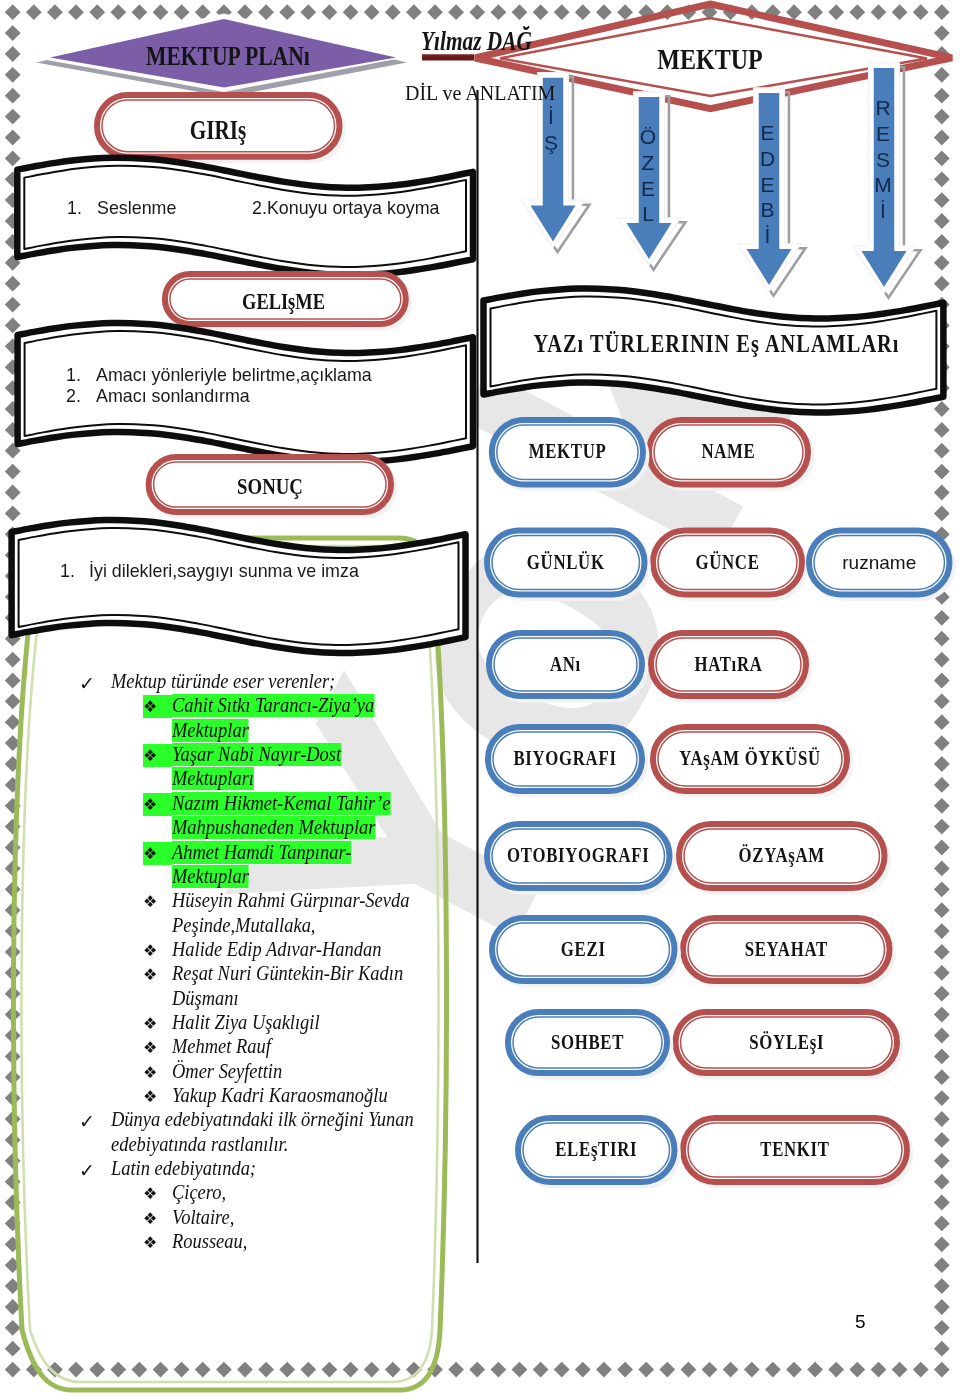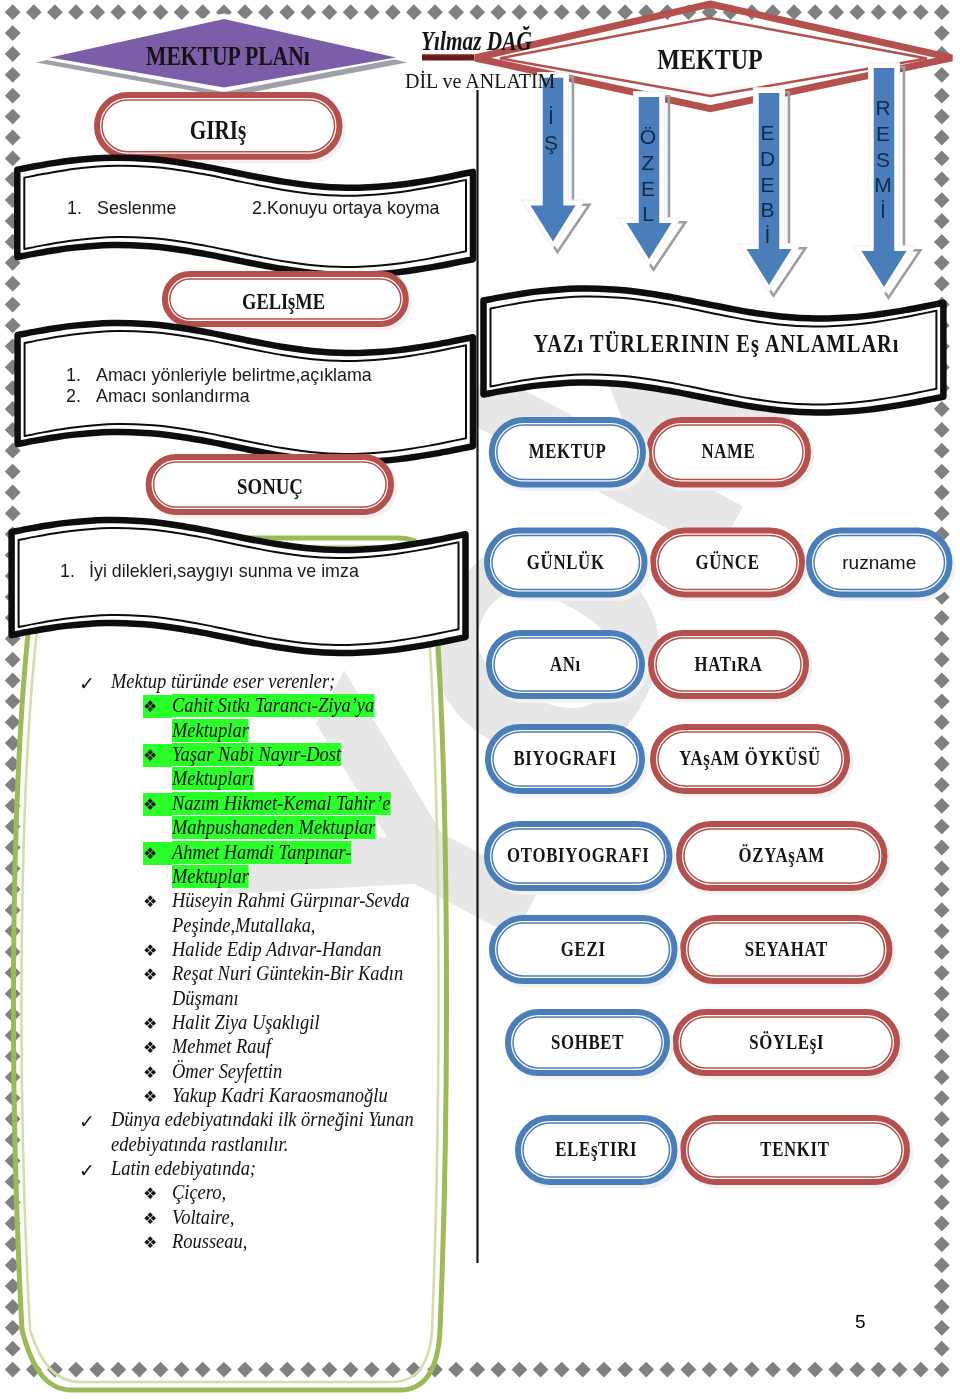--- a/index.html
+++ b/index.html
@@ -11,21 +11,21 @@
   .serif{font-family:"Liberation Serif",serif;font-weight:bold;letter-spacing:0;transform:scaleX(.80);transform-origin:center;}
   .body{font-family:"Liberation Sans",sans-serif;font-size:18.6px;color:#1a1a1a;transform:scaleX(.96);transform-origin:left center;}
   .note{font-family:"Liberation Serif",serif;font-style:italic;font-size:20.5px;color:#111;transform:scaleX(.90);transform-origin:left center;line-height:23px;height:23px;}
   .hl{background:#2aff2a;}
   .chk{font-family:"DejaVu Sans",sans-serif;font-size:19px;line-height:23px;height:23px;}
   .bul{font-family:"DejaVu Sans",sans-serif;font-size:16px;line-height:23px;height:23px;width:29px;}
   .pill{font-family:"Liberation Serif",serif;font-weight:bold;font-size:21.5px;text-align:center;letter-spacing:.9px;transform:scaleX(.78);transform-origin:center;}
   .pillsans{font-family:"Liberation Sans",sans-serif;font-size:19px;text-align:center;}
   .arrlbl{font-family:"Liberation Sans",sans-serif;font-size:21px;color:#102a4c;text-align:center;line-height:25.8px;}
   .scr{font-family:"Liberation Serif",serif;font-style:italic;font-weight:bold;transform:scaleX(.79);transform-origin:left center;}
-  .sans2{font-family:"Liberation Serif",serif;}
+  .sans2{font-family:"Liberation Serif",serif;margin-top:12px;}
   .pagenum{font-family:"Liberation Sans",sans-serif;color:#000;}
 </style>
 </head>
 <body>
 
 <div id="page">
   <svg id="art" viewBox="0 0 960 1400">
       <defs>
         <path id="dmd" d="M0,-7.9L7.9,0L0,7.9L-7.9,0Z"></path>
         <clipPath id="pclip">

